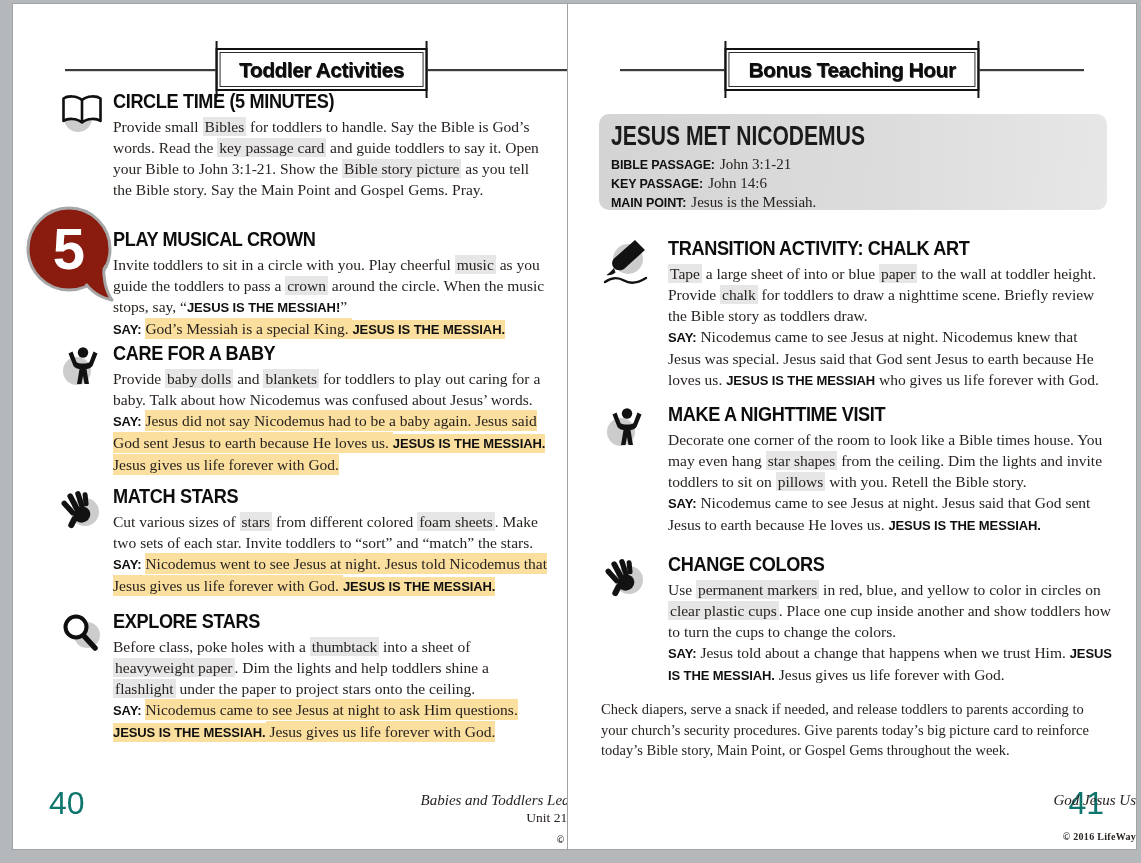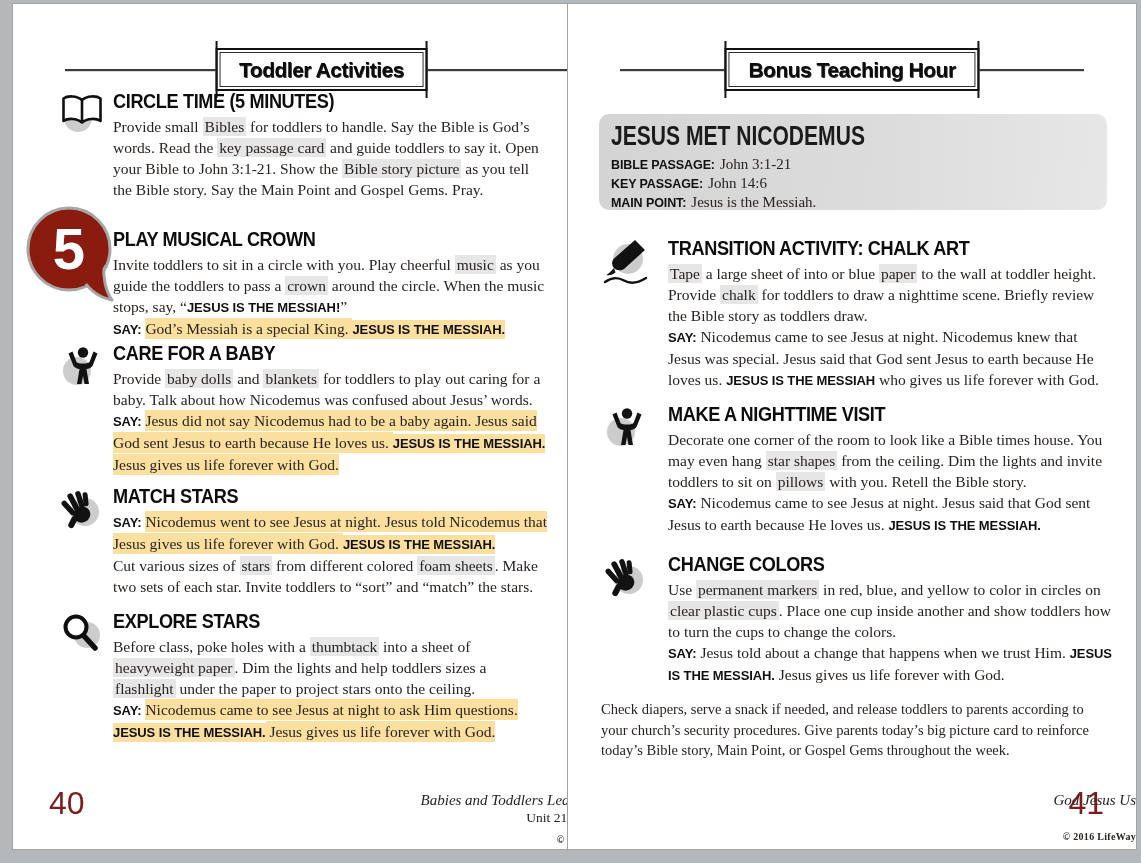--- a/index.html
+++ b/index.html
@@ -48,21 +48,21 @@
                transform:scaleX(.78);transform-origin:left;color:#1b1b1b;margin-bottom:3px;
                white-space:nowrap}
   .story-row{font-size:15px;line-height:18px}
   .ilabel{font-family:"Liberation Sans",sans-serif;font-weight:700;font-size:12.5px;
           letter-spacing:-.1px;margin-right:5px;color:#101010}
 
   .closing{position:absolute;left:33px;top:695px;width:509px;font-size:14.5px;line-height:20.5px}
 
   
   .pgnum{position:absolute;top:781px;font-family:"Liberation Sans",sans-serif;font-size:32px;
-         color:#7f1d1d}
+         color:#0f766e}
   #page-left .pgnum{left:36px}
   #page-right .pgnum{right:32px}
   .footer-c{position:absolute;top:788px;left:0;right:0;text-align:right}
   .f1{font-style:italic;font-size:15px}
   .f2{font-size:13.5px;margin-top:1px}
   .fc{font-size:10px;font-weight:700;margin-top:8px;letter-spacing:.3px}
   #page-right .fc{margin-top:22px}
 </style>
 </head>
 <body>
@@ -137,36 +137,36 @@
           <rect x="10.5" y="9" width="5.4" height="18" rx="2.7" transform="rotate(-14 13 18)"></rect>
           <rect x="17.5" y="5.5" width="5.6" height="20" rx="2.8"></rect>
           <rect x="24.5" y="7" width="5.4" height="18" rx="2.7" transform="rotate(10 27 16)"></rect>
           <rect x="30" y="11" width="5" height="14" rx="2.5" transform="rotate(22 32 18)"></rect>
           <rect x="8" y="26" width="6" height="13" rx="3" transform="rotate(55 11 32)"></rect>
         </g>
       </svg>
     </div>
     <div class="text-cell">
       <h3 class="sec-title">MATCH STARS</h3>
+      <p class="body-p"><span>Cut various sizes of </span><span class="hl-g">stars</span><span> from different colored </span><span class="hl-g">foam sheets</span><span>. Make two sets of each star. Invite toddlers to “sort” and “match” the stars.</span></p>
       <p class="body-p"><span class="bsans">SAY:</span><span> </span><span class="hl-y">Nicodemus went to see Jesus at night. Jesus told Nicodemus that Jesus gives us life forever with God. </span><span class="bsans hl-y">JESUS IS THE MESSIAH.</span></p>
-      <p class="body-p"><span>Cut various sizes of </span><span class="hl-g">stars</span><span> from different colored </span><span class="hl-g">foam sheets</span><span>. Make two sets of each star. Invite toddlers to “sort” and “match” the stars.</span></p>
     </div>
   </div>
 
   <div class="section" style="top:606px">
     <div class="icon-cell">
       <svg width="48" height="48" viewBox="0 0 48 48">
         <circle cx="29" cy="25" r="13" fill="#cccccc"></circle>
         <circle cx="18" cy="17" r="10.5" fill="#ffffff" stroke="#0f0f0f" stroke-width="4"></circle>
         <line x1="26" y1="26" x2="37" y2="38" stroke="#0f0f0f" stroke-width="5.5" stroke-linecap="round"></line>
       </svg>
     </div>
     <div class="text-cell">
       <h3 class="sec-title">EXPLORE STARS</h3>
-      <p class="body-p"><span>Before class, poke holes with a </span><span class="hl-g">thumbtack</span><span> into a sheet of </span><span class="hl-g">heavyweight paper</span><span>. Dim the lights and help toddlers sizes a </span><span class="hl-g">flashlight</span><span> under the paper to project stars onto the ceiling.</span></p>
+      <p class="body-p"><span>Before class, poke holes with a </span><span class="hl-g">thumbtack</span><span> into a sheet of </span><span class="hl-g">heavyweight paper</span><span>. Dim the lights and help toddlers shine a </span><span class="hl-g">flashlight</span><span> under the paper to project stars onto the ceiling.</span></p>
       <p class="body-p"><span class="bsans">SAY:</span><span> </span><span class="hl-y">Nicodemus came to see Jesus at night to ask Him questions. </span><span class="bsans hl-y">JESUS IS THE MESSIAH.</span><span class="hl-y"> Jesus gives us life forever with God.</span></p>
     </div>
   </div>
 
   <div class="pgnum">40</div>
   <div class="footer-c">
     <div class="f1">Babies and Toddlers Leader Guide</div>
     <div class="f2">Unit 21 • Session 9</div>
     <div class="fc">© 2016  LifeWay</div>
   </div>

